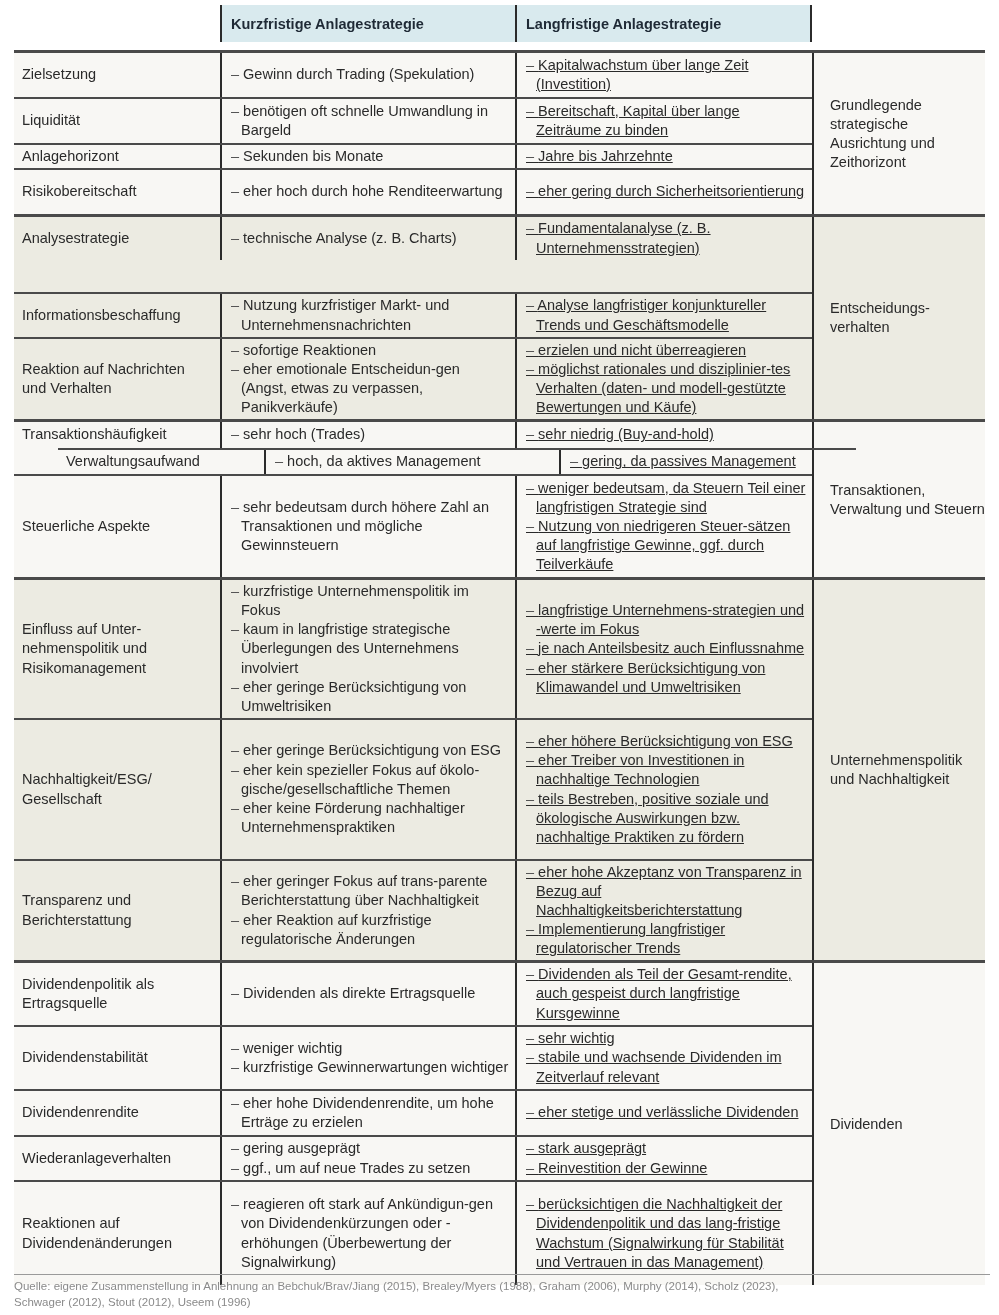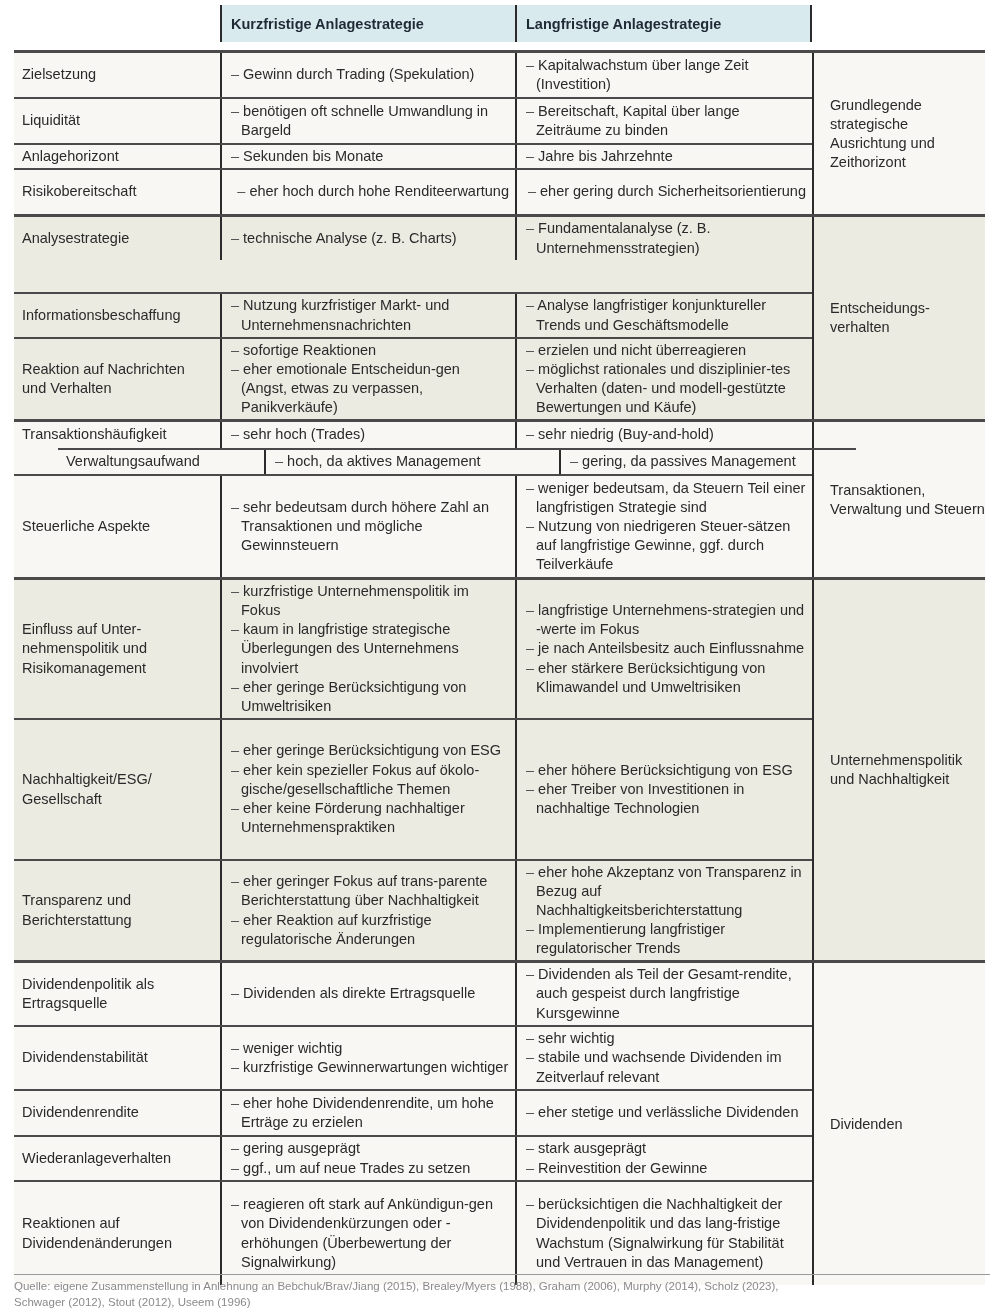--- a/index.html
+++ b/index.html
@@ -19,21 +19,21 @@
   .group .grp-label { position:absolute; left:798px; top:0; bottom:0; width:173px;
                       box-sizing:border-box; padding-left:16px; display:flex; align-items:center;
                       border-left:2px solid #2b2b2b; font-size:14.5px; line-height:19px; color:#2a2a2a; }
   .row { display:flex; position:relative; }
   .row + .row { border-top:2px solid #4a4a4a; }
   .row .c0 { width:206px; box-sizing:border-box; padding:0 8px; font-size:14.5px; line-height:19.5px;
              display:flex; align-items:center; }
   .row .c1, .row .c2 { box-sizing:border-box; padding:3px 6px 3px 9px; font-size:14.5px; line-height:19.2px;
                        display:flex; flex-direction:column; justify-content:center; }
   .row .c1 { width:295px; border-left:2px solid #2b2b2b; }
-  .row .c2 { width:297px; border-left:2px solid #2b2b2b; border-right:2px solid #2b2b2b; }
+  .row .c2 { width:297px; border-left:2px solid #2b2b2b; border-right:2px solid #2b2b2b;text-decoration:underline; }
   .row .c2.noright { border-right:none; }
   .bullet { padding-left:10px; text-indent:-10px; }
   .bullet::before { content:"– "; color:#555; }
   .footer-rule { position:absolute; left:14px; width:976px; top:1274px; border-top:1.5px solid #9a9a9a; }
   .source { position:absolute; left:14px; top:1279px; width:780px; font-size:11.5px; line-height:15.5px; color:#8a8a8a; }
   .logo { position:absolute; left:1002px; top:1279px; width:44px; height:24px; }
   .logo .bar-top { position:absolute; left:0; top:0; width:44px; height:2px; background:#e8822a; }
   .logo .txt { position:absolute; left:0; top:3px; width:44px; text-align:center; font-weight:bold;
                font-size:14px; color:#1a1a1a; letter-spacing:-0.5px; }
   .logo .bar-bot { position:absolute; left:0; top:21px; width:44px; height:2px; background:#d9232e; }
@@ -69,21 +69,21 @@
         </div>
         <div class="row" style="height: 23px; width: 798px;">
           <div class="c0">Anlagehorizont</div>
           <div class="c1">
             <div class="bullet">Sekunden bis Monate</div>
           </div>
           <div class="c2 noright">
             <div class="bullet">Jahre bis Jahrzehnte</div>
           </div>
         </div>
-        <div class="row" style="height: 44px; width: 798px; text-align: right;">
+        <div class="row" style="height: 44px; width: 798px;">
           <div class="c0">Risikobereitschaft</div>
           <div class="c1">
             <div class="bullet">eher hoch durch hohe Renditeerwartung</div>
           </div>
           <div class="c2 noright">
             <div class="bullet">eher gering durch Sicherheitsorientierung</div>
           </div>
         </div>
       </div>
       <div class="group beige">
@@ -167,20 +167,21 @@
         <div class="row" style="height: 139px; width: 798px;">
           <div class="c0">Nachhaltigkeit/ESG/ Gesellschaft</div>
           <div class="c1">
             <div class="bullet">eher geringe Berücksichtigung von ESG</div>
             <div class="bullet">eher kein spezieller Fokus auf ökolo-gische/gesellschaftliche Themen</div>
             <div class="bullet">eher keine Förderung nachhaltiger Unternehmenspraktiken</div>
           </div>
           <div class="c2 noright">
             <div class="bullet">eher höhere Berücksichtigung von ESG</div>
             <div class="bullet">eher Treiber von Investitionen in nachhaltige Technologien</div>
+            <div class="bullet">teils Bestreben, positive soziale und ökologische Auswirkungen bzw. nachhaltige Praktiken zu fördern</div>
           </div>
         </div>
         <div class="row" style="height: 99px; width: 798px;">
           <div class="c0">Transparenz und Berichterstattung</div>
           <div class="c1">
             <div class="bullet">eher geringer Fokus auf trans-parente Berichterstattung über Nachhaltigkeit</div>
             <div class="bullet">eher Reaktion auf kurzfristige regulatorische Änderungen</div>
           </div>
           <div class="c2 noright">
             <div class="bullet">eher hohe Akzeptanz von Transparenz in Bezug auf Nachhaltigkeitsberichterstattung</div>

